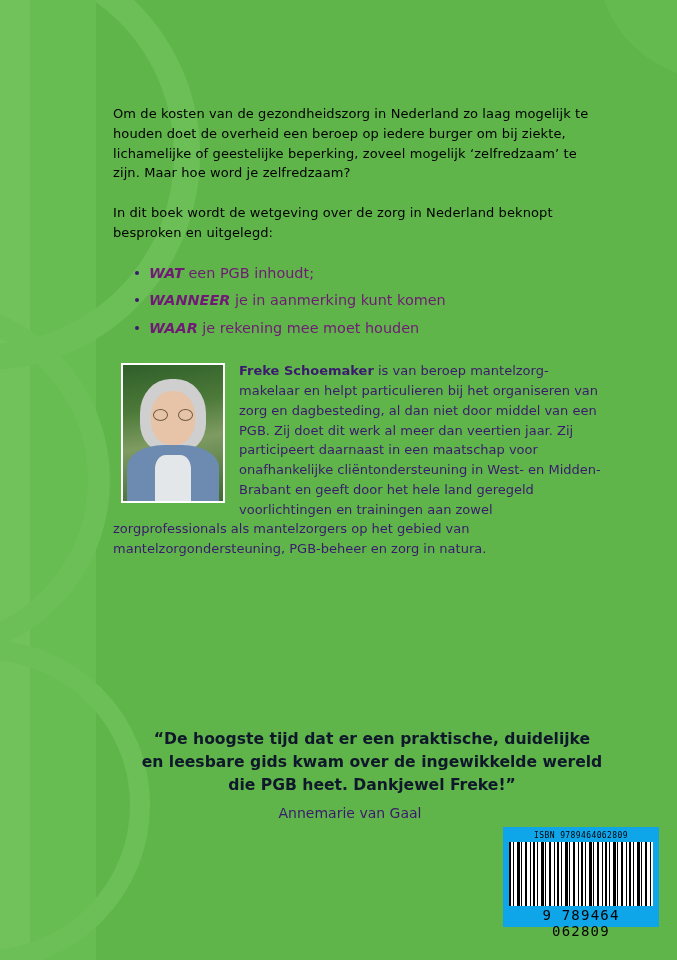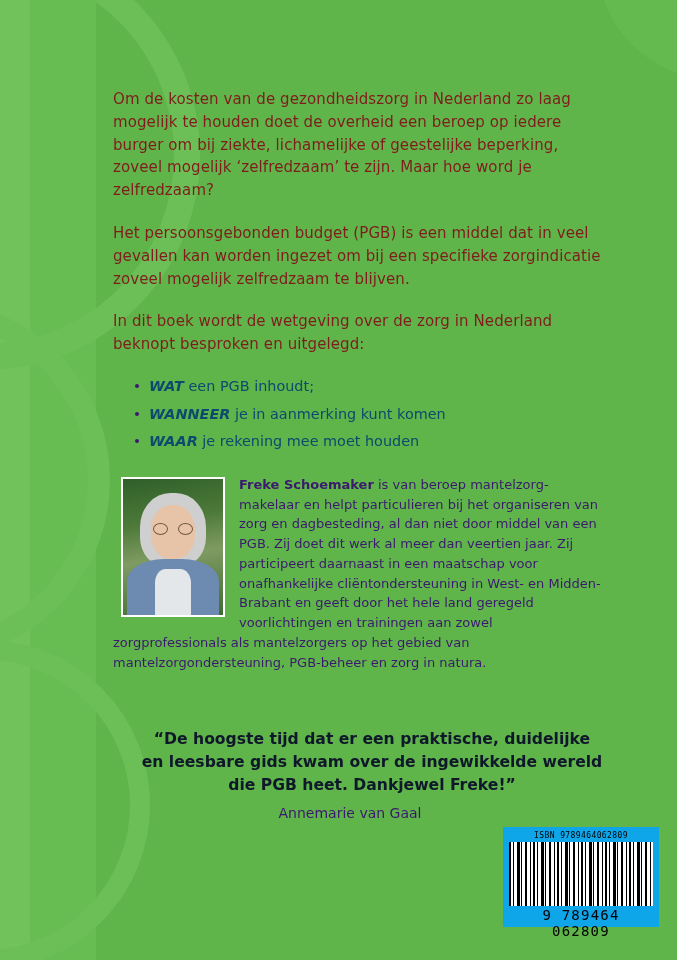--- a/index.html
+++ b/index.html
@@ -79,36 +79,36 @@
   }
 
   .content {
     position: absolute;
     left: 113px;
     top: 88px;
     width: 488px;
   }
 
   p.body-text {
-    margin: 0 0 20px 0;
-    color: #7f1d1d;
-    font-size: 15px;
+    margin: 16px 0 20px 0;
+    color: #000000;
+    font-size: 13px;
     line-height: 1.52;
     letter-spacing: 0.1px;
   }
   p.body-text:last-child { margin-bottom: 0; }
 
   ul.points {
     list-style: none;
     margin: 0 0 4px 0;
     padding: 0 0 0 22px;
   }
   ul.points li {
     position: relative;
-    color: #0c4a6e;
+    color: #701a75;
     font-size: 14.4px;
     line-height: 1.5;
     margin-bottom: 6px;
     padding-left: 14px;
   }
   ul.points li .dot {
     position: absolute;
     left: 0;
     top: 8px;
     width: 4px;
@@ -281,21 +281,20 @@
   <div class="deco-band"></div>
   <div class="deco-stripe"></div>
   <div class="deco-arc1"></div>
   <div class="deco-arc2"></div>
   <div class="deco-arc3"></div>
   <div class="deco-corner"></div>
 
   <div class="content">
 
     <p class="body-text">Om de kosten van de gezondheidszorg in Nederland zo laag mogelijk te houden doet de overheid een beroep op iedere burger om bij ziekte, lichamelijke of geestelijke beperking,  zoveel mogelijk ‘zelfredzaam’ te zijn. Maar hoe word je zelfredzaam?</p>
-    <p class="body-text">Het persoonsgebonden budget (PGB) is een middel dat in veel gevallen kan worden ingezet om bij een specifieke zorgindicatie zoveel mogelijk zelfredzaam te blijven.</p>
     <p class="body-text">In dit boek wordt de wetgeving over de zorg in Nederland beknopt besproken en uitgelegd:</p>
 
     <ul class="points">
       <li>
         <span class="dot"></span>
         <em>WAT</em>
         <span>een PGB inhoudt;</span>
       </li>
       <li>
         <span class="dot"></span>

